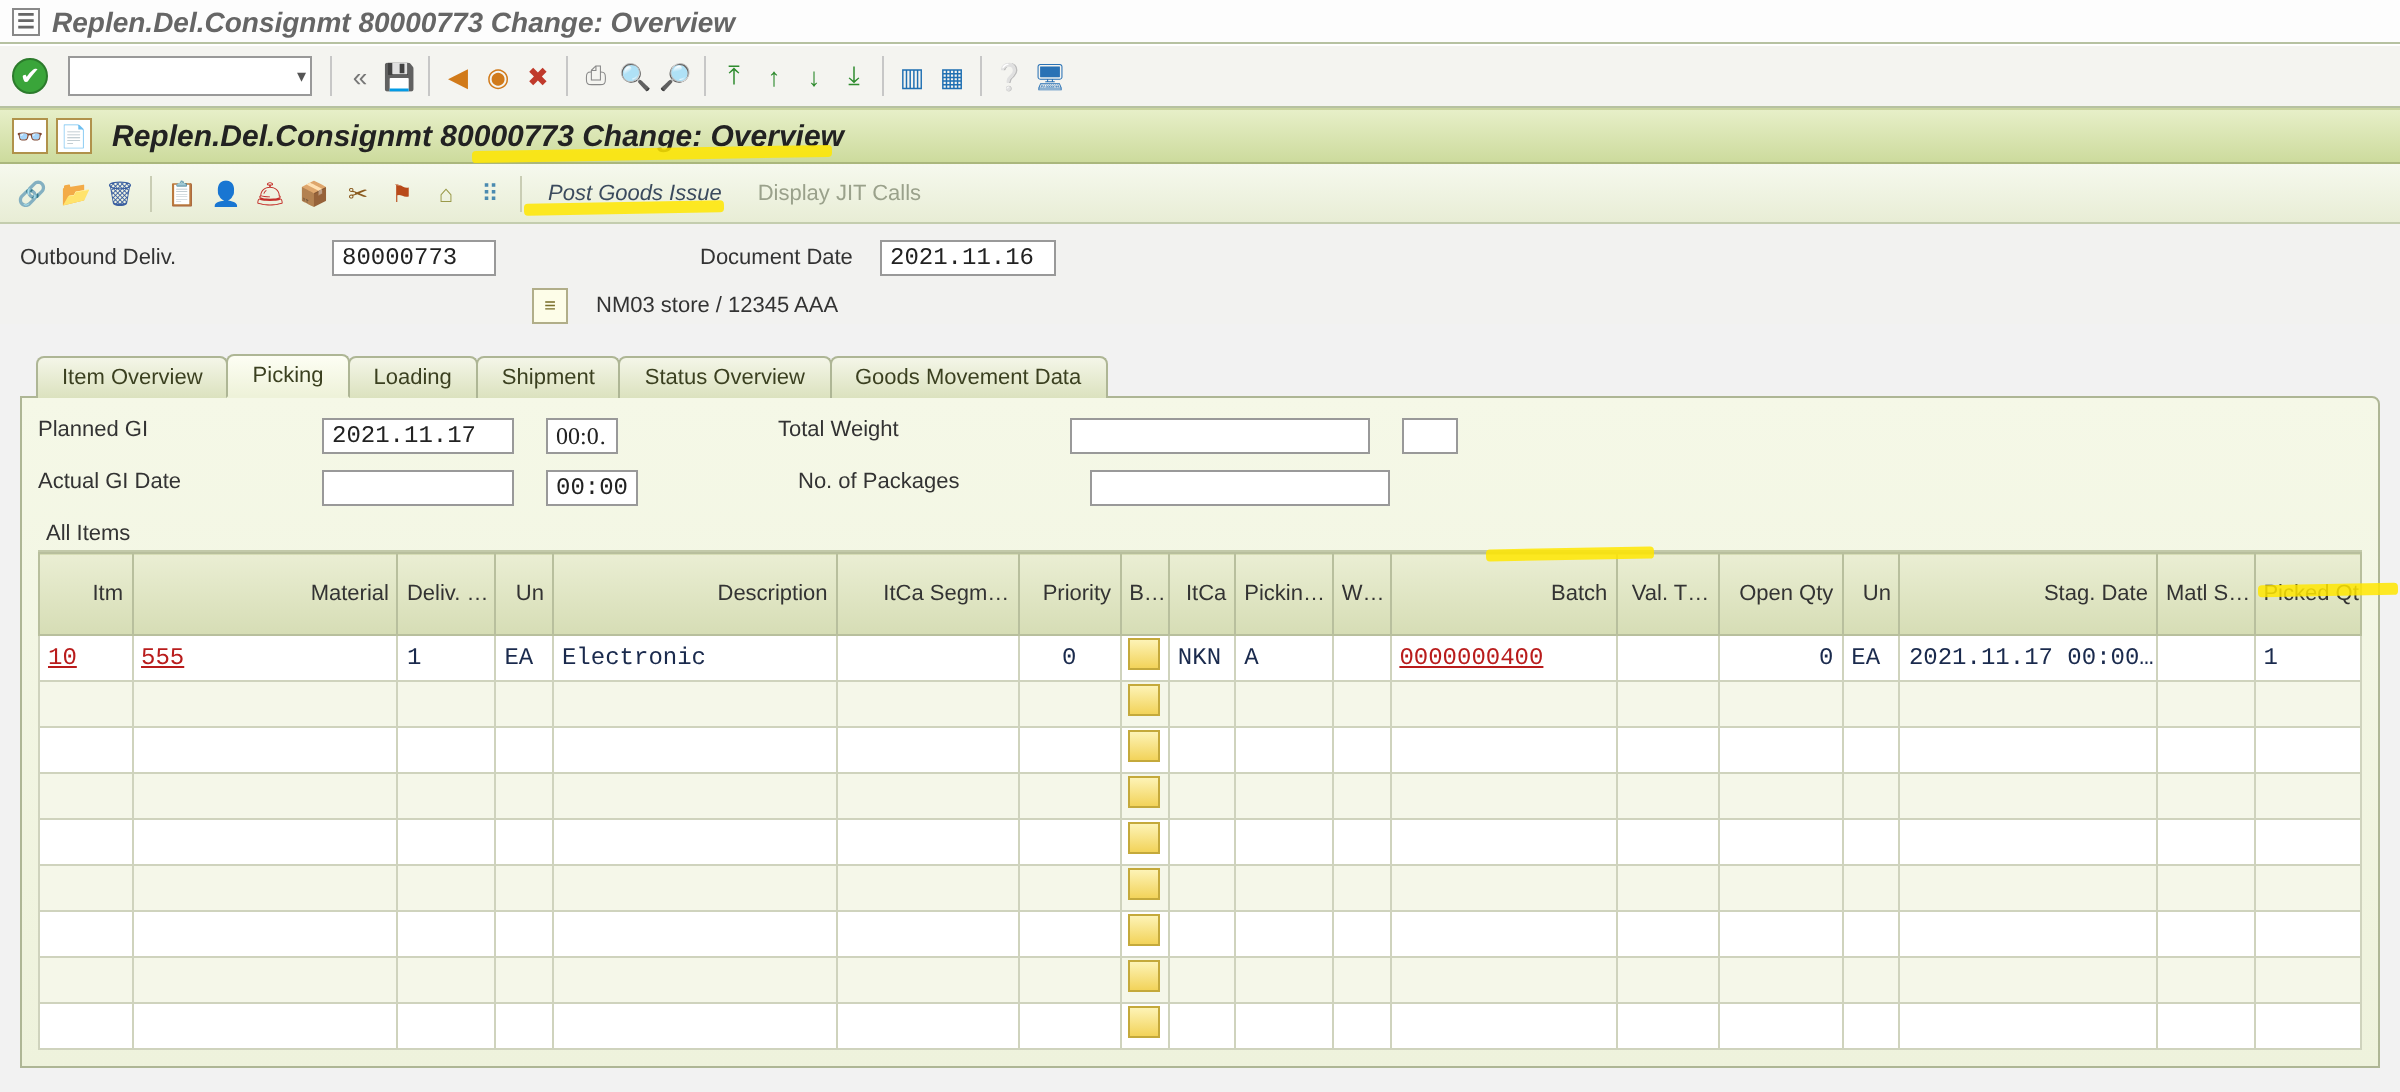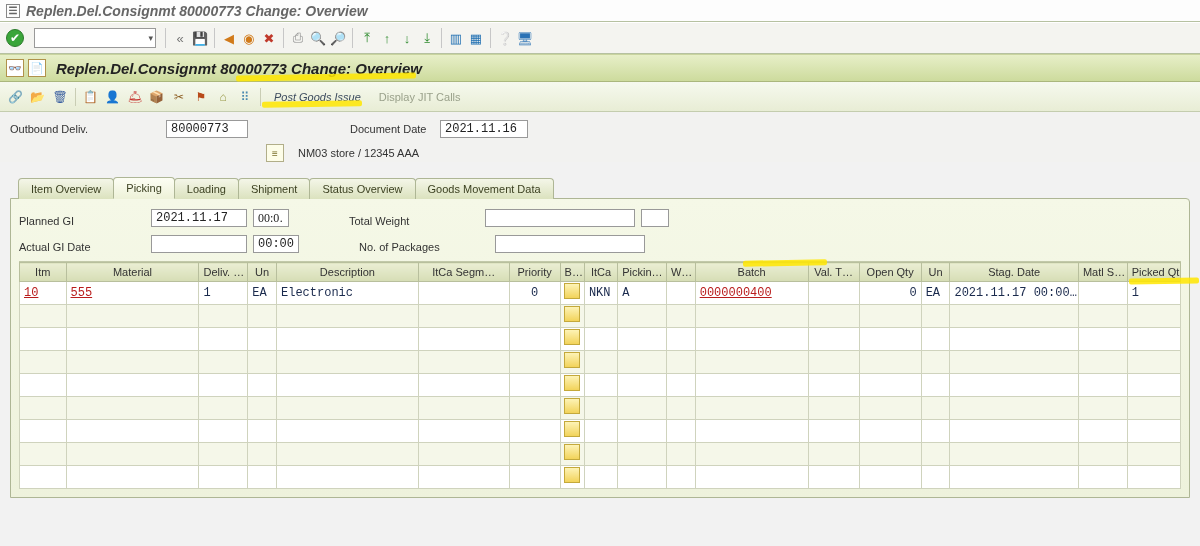--- a/index.html
+++ b/index.html
@@ -145,33 +145,33 @@
     border-top-left-radius:4px; border-top-right-radius:4px; cursor:pointer;
     position:relative; top:1px;
   }
   .tab.active { background:linear-gradient(#fdfef4,#eef2d9); z-index:2; border-bottom:1px solid #eef2d9; }
   .tab-content {
     margin: 0 10px; border:1px solid #aeb695; background:linear-gradient(#f5f8e7,#eef2dc);
     padding:10px 8px 8px 8px;
     border-top-right-radius:4px;
   }
 
-  .tc-row { display:flex; align-items:flex-end; margin-bottom:8px; gap:6px; }
+  .tc-row { display:flex; align-items:flex-start; margin-bottom:8px; gap:16px; }
   .tc-lbl { font-size:11px; color:#333; }
 
   
   .grid-title { font-size:11px; color:#333; margin:2px 0 2px 4px; }
   .grid-wrap { border-top:1px solid #c2c9a9; }
   .grid {
     border-collapse:collapse; width:100%; font-size:11px;
     table-layout:fixed;
   }
   .grid th {
     background:linear-gradient(#eaeed3,#d6ddb5);
-    border:1px solid #b8bf9d; padding:3px 4px; text-align:center; font-weight:normal;
+    border:1px solid #b8bf9d; padding:14px 4px; text-align:right; font-weight:normal;
     overflow:hidden; white-space:nowrap; color:#333; font-size:11px;
   }
   .grid td {
     border:1px solid #cfd3bd; padding:0; height:18px; background:#fff;
     overflow:hidden; white-space:nowrap; font-family:"Courier New",monospace; font-size:12px; color:#1a2a4d;
   }
   .grid td.alt { background:#f5f7e9; }
   .grid td .cell { padding:1px 4px; display:block; }
   .grid td .underline { text-decoration:underline; color:#b91c1c; }
   .grid td .btn-cell {
@@ -293,20 +293,21 @@
   </div>
   <div class="tc-row">
     <div class="tc-lbl" style="width:126px">Actual GI Date</div>
     <input class="text-input" style="width: 96px;" value="">
     <input class="text-input" style="width: 46px;" value="00:00">
     <div style="width:48px"></div>
     <div class="tc-lbl" style="width:130px">No. of Packages</div>
     <input class="text-input" style="width: 150px;" value="">
   </div>
 
+  <div class="grid-title">All Items</div>
   <div class="grid-wrap relpos">
 
     <span class="highlight-bar" style="left:724px; width:84px; top:-2px"></span>
     <span class="highlight-bar" style="left:1110px; width:70px; top:16px"></span>
 
     <table class="grid">
       <colgroup>
         <col class="c-itm">
           <col class="c-mat">
           <col class="c-dq">

